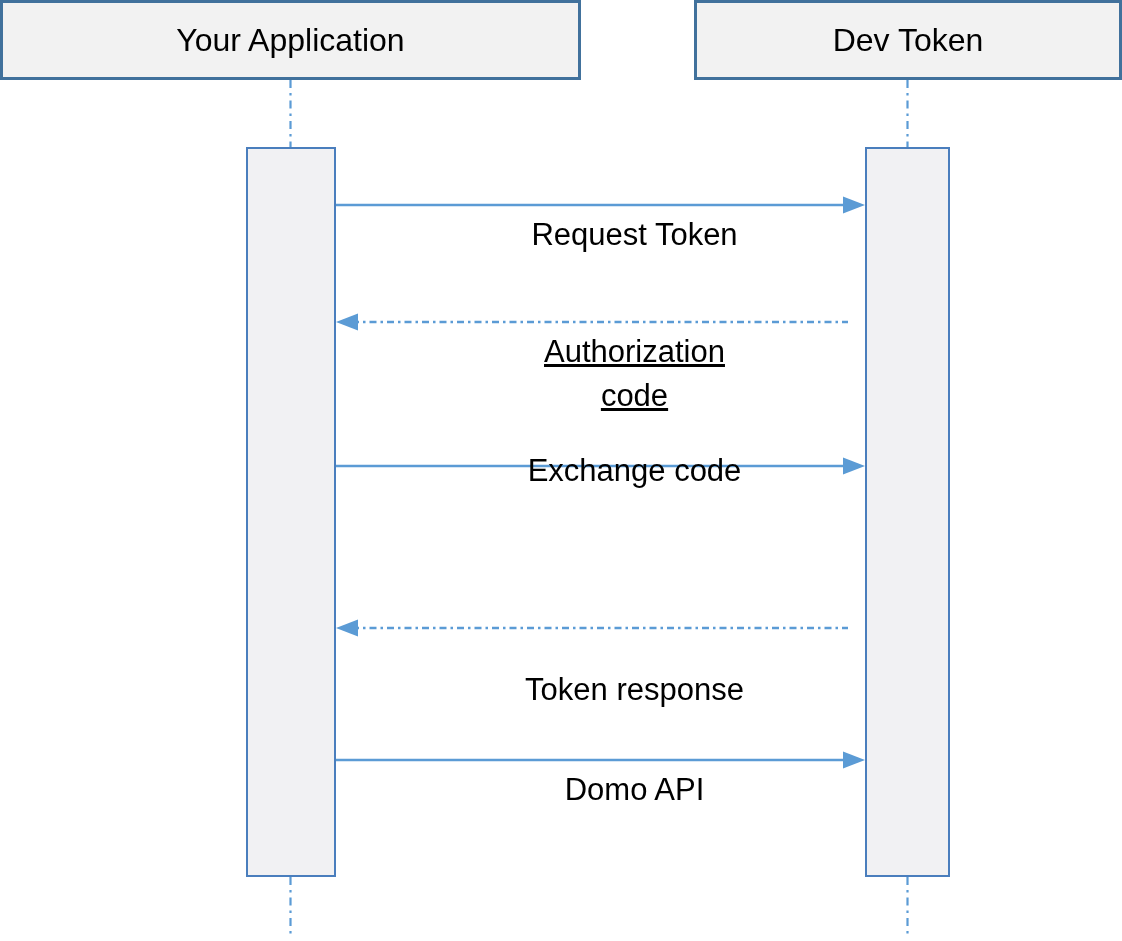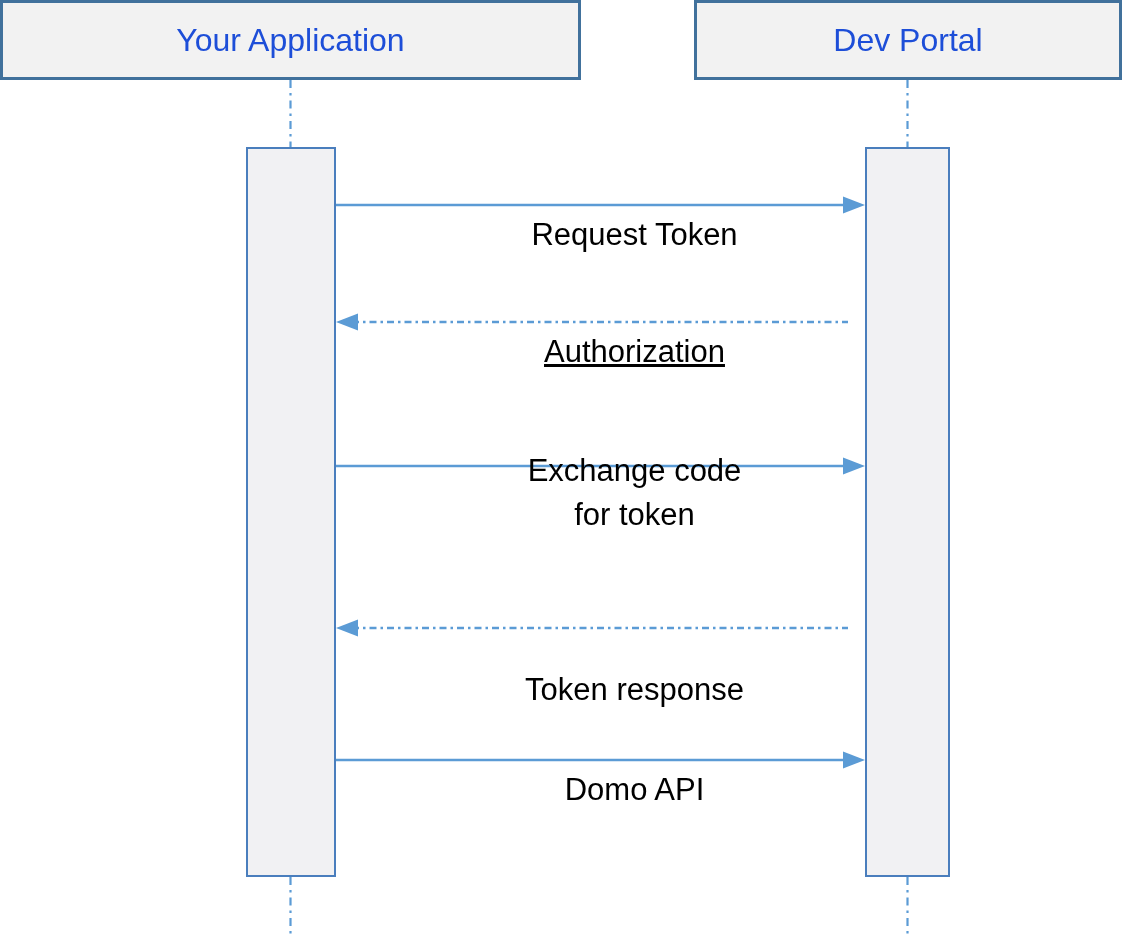--- a/index.html
+++ b/index.html
@@ -21,21 +21,21 @@
     height: 80px;
     box-sizing: border-box;
     background: #f2f2f2;
     border: 3px solid #41719c;
     display: flex;
     align-items: center;
     justify-content: center;
   }
   .actor-box .actor-label {
     font-size: 32px;
-    color: #1d4ed8;
+    color: #000000;
     letter-spacing: 0px;
     white-space: nowrap;
   }
   .actor-box.left  { left: 0px;   width: 581px; }
   .actor-box.right { left: 694px; width: 428px; }
   .activation-bar {
     position: absolute;
     box-sizing: border-box;
     background: #f1f1f3;
     border: 2px solid #4a7ebd;
@@ -63,21 +63,21 @@
 </head>
 <body>
 
 <div class="canvas">
 
   <div class="actor-box left">
     <span class="actor-label">Your Application</span>
   </div>
 
   <div class="actor-box right">
-    <span class="actor-label">Dev Portal</span>
+    <span class="actor-label">Dev Token</span>
   </div>
 
   <div class="activation-bar left"></div>
   <div class="activation-bar right"></div>
 
   <svg id="wires" viewBox="0 0 1122 941" xmlns="http://www.w3.org/2000/svg">
       <line x1="290.5" y1="80" x2="290.5" y2="147" stroke="#5b9bd5" stroke-width="2.2" stroke-dasharray="8 5 2.5 5"></line>
       <line x1="290.5" y1="877" x2="290.5" y2="938" stroke="#5b9bd5" stroke-width="2.2" stroke-dasharray="8 5 2.5 5"></line>
       <line x1="907.5" y1="80" x2="907.5" y2="147" stroke="#5b9bd5" stroke-width="2.2" stroke-dasharray="8 5 2.5 5"></line>
       <line x1="907.5" y1="877" x2="907.5" y2="938" stroke="#5b9bd5" stroke-width="2.2" stroke-dasharray="8 5 2.5 5"></line>
@@ -92,24 +92,24 @@
       <line x1="336" y1="760" x2="849" y2="760" stroke="#5b9bd5" stroke-width="2.6"></line>
       <polygon points="865,760 843,751.5 843,768.5" fill="#5b9bd5"></polygon>
     </svg>
 
   <div id="labels">
       <div class="message-label" style="top: 213px;">
         <div>Request Token</div>
       </div>
       <div class="message-label" style="top: 330px; text-decoration: underline;">
         <div>Authorization</div>
+        <div>code</div>
       </div>
       <div class="message-label" style="top: 449px;">
         <div>Exchange code</div>
-        <div>for token</div>
       </div>
       <div class="message-label" style="top: 668px;">
         <div>Token response</div>
       </div>
       <div class="message-label" style="top: 768px;">
         <div>Domo API</div>
       </div>
     </div>
 
 </div>

